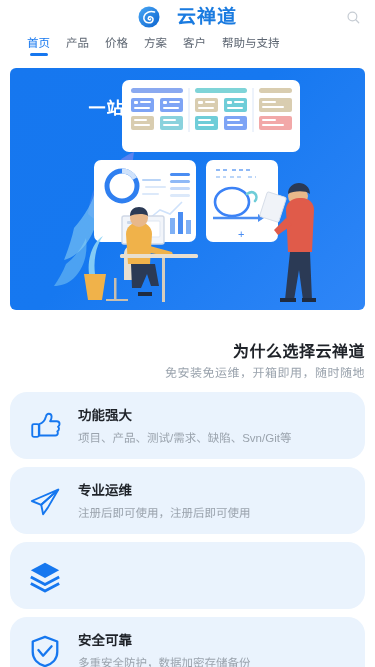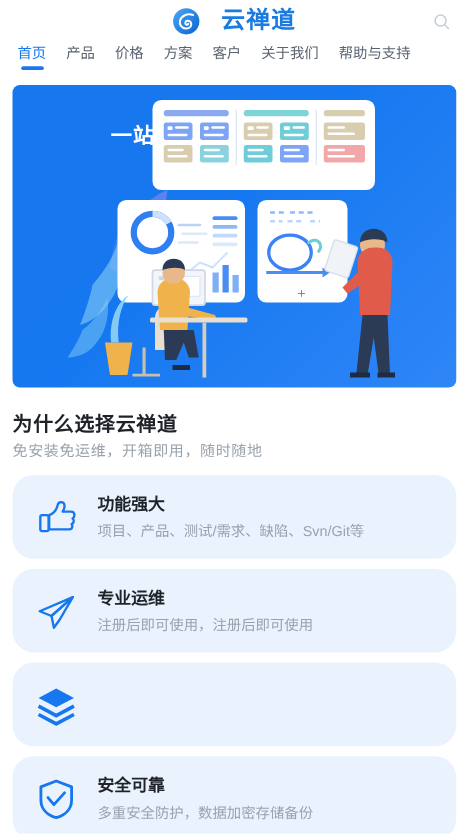--- a/index.html
+++ b/index.html
@@ -25,21 +25,21 @@
     line-height:22px; white-space:nowrap;
   }
   .search-btn {
     position:absolute; right:10px; top:50%; transform:translateY(-50%);
     width:24px; height:24px; display:flex; align-items:center; justify-content:center;
   }
 
   
   .nav {
     height:28px; display:flex; align-items:flex-start;
-    padding:0 8px; gap:4px; background:#fff;
+    padding:0 21px; gap:4px; background:#fff;
     overflow:hidden; white-space:nowrap;
   }
   .nav-item {
     position:relative; font-size:11.5px; color:#5b6470;
     padding:2px 6px 8px 6px; line-height:14px; white-space:nowrap;
   }
   .nav-item.active { color:#1677ef; }
   .nav-item.active::after {
     content:""; position:absolute; left:50%; transform:translateX(-50%);
     bottom:2px; width:18px; height:3px; border-radius:2px; background:#1677ef;
@@ -52,21 +52,21 @@
     position:relative; overflow:hidden;
   }
   .banner-title {
     position:absolute; top:26px; left:0; right:0; text-align:center;
     color:#ffffff; font-size:17px; font-weight:700; letter-spacing:1px;
   }
   .banner-art { position:absolute; inset:0; }
 
   
   .section {
-    padding:16px 10px 6px 10px; text-align:left;
+    padding:28px 10px 6px 10px; text-align:right;
   }
   .section-title { font-size:16px; font-weight:700; color:#1f2329; letter-spacing:.5px; }
   .section-sub { margin-top:1px; font-size:12px; color:#9aa3ad; letter-spacing:.5px; }
 
   
   .features { padding:6px 10px 0 10px; display:flex; flex-direction:column; gap:8px; }
   .feature {
     background:#eaf3fd; border-radius:17px;
     display:flex; align-items:center; gap:12px;
     padding:13px 14px; min-height:67px;
@@ -107,21 +107,20 @@
       </svg>
     </div>
   </div>
 
   <div class="nav">
     <div class="nav-item active"><span>首页</span></div>
     <div class="nav-item"><span>产品</span></div>
     <div class="nav-item"><span>价格</span></div>
     <div class="nav-item"><span>方案</span></div>
     <div class="nav-item"><span>客户</span></div>
-    <div class="nav-item"><span>关于我们</span></div>
     <div class="nav-item"><span>帮助与支持</span></div>
   </div>
 
   <div class="banner">
     <div class="banner-title">一站式研发项目管理平台</div>
 
     <svg class="banner-art" viewBox="0 0 355 242" preserveAspectRatio="xMidYMid slice" aria-hidden="true">
 
       <path d="M92 118c14-18 34-26 48-22-10 16-26 30-44 34z" fill="#7b6fe0" opacity=".55"></path>
       <path d="M86 128c8-22 22-38 38-44-2 22-12 42-28 54z" fill="#9b8ef0" opacity=".5"></path>

